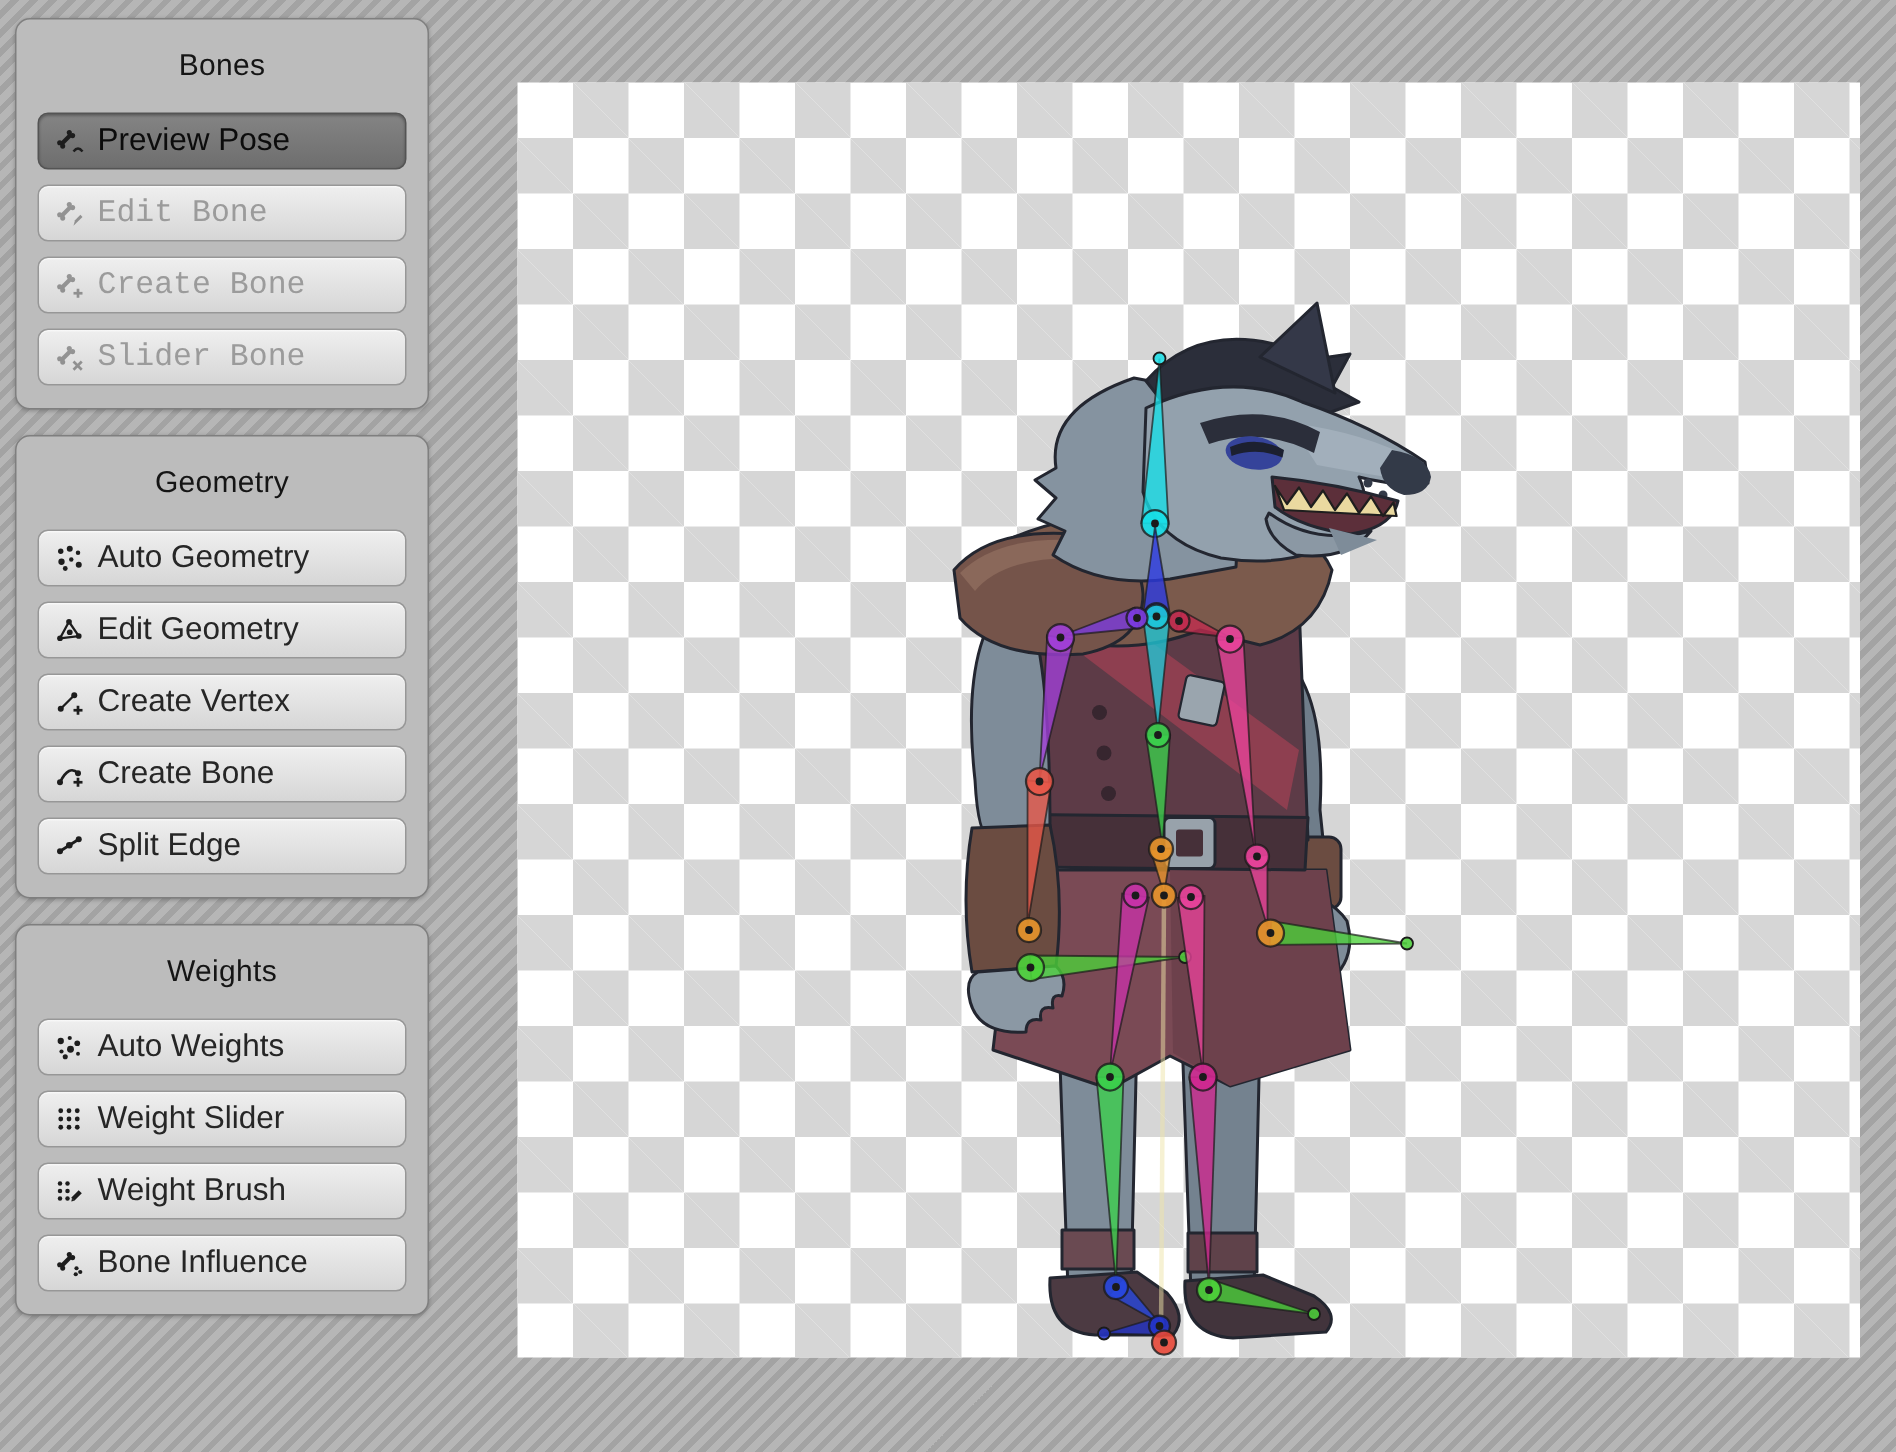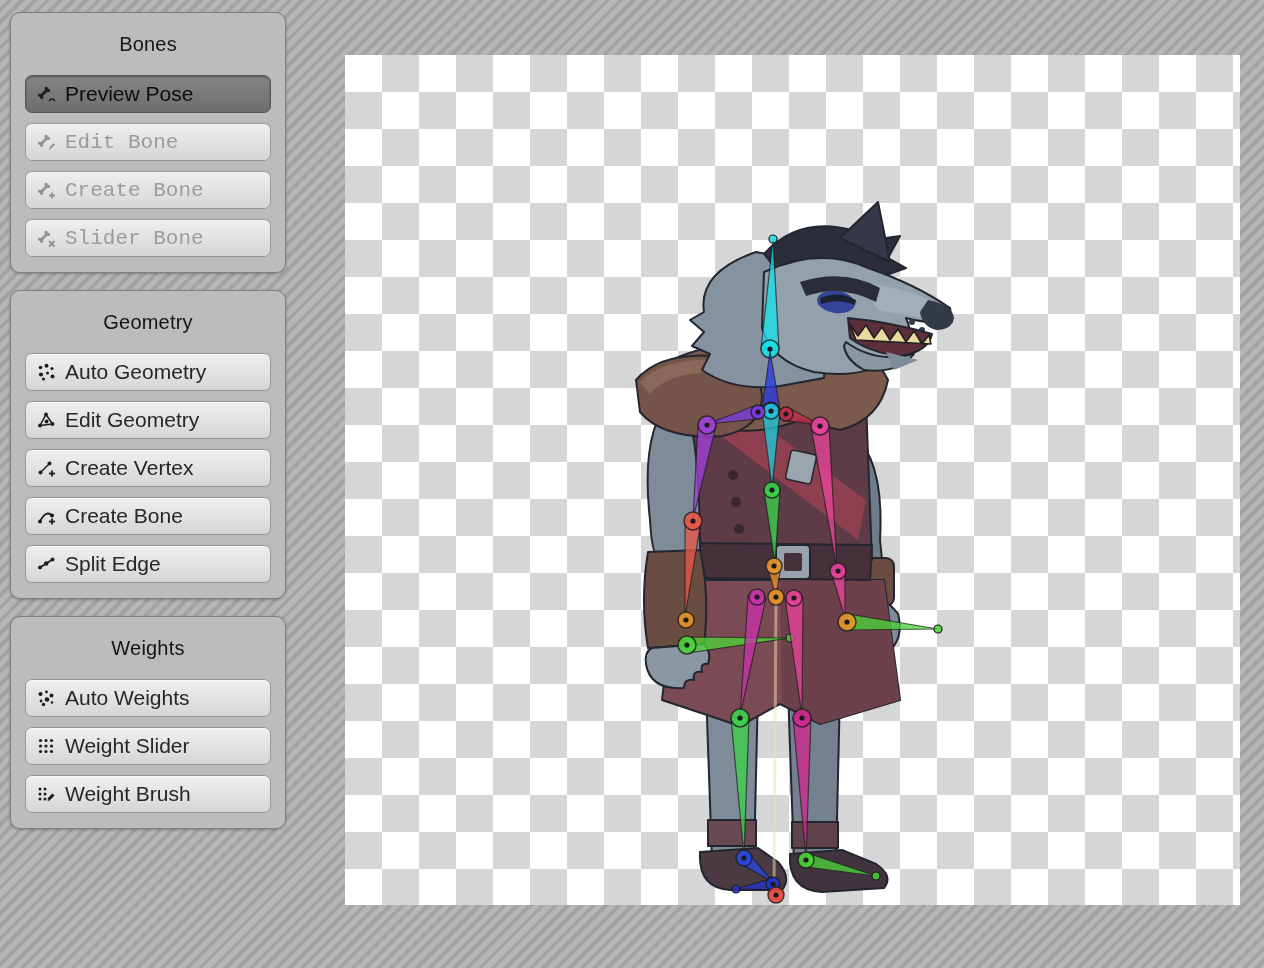--- a/index.html
+++ b/index.html
@@ -404,16 +404,31 @@
               <circle cx="4" cy="10" r="1.5" fill="#1d1d1d"></circle>
               <circle cx="9" cy="10" r="1.5" fill="#1d1d1d"></circle>
               <circle cx="4" cy="15" r="1.5" fill="#1d1d1d"></circle>
               <circle cx="9" cy="15" r="1.5" fill="#1d1d1d"></circle>
               <path d="M12.5 15.5 L17.5 10.5" stroke="#1d1d1d" stroke-width="3"></path>
               <polygon points="11.5,17 13.5,16.5 12,15" fill="#1d1d1d"></polygon>
             </svg>
           </span>
           <span class="t-label">Weight Brush</span>
         </div>
+        <div class="tool-btn">
+          <span class="t-icon">
+            <svg viewBox="0 0 20 20" width="20" height="20">
+              <line x1="4.5" y1="12.5" x2="11.5" y2="5.5" stroke="#1d1d1d" stroke-width="2.8"></line>
+              <circle cx="3.8" cy="11.2" r="1.7" fill="#1d1d1d"></circle>
+              <circle cx="5.8" cy="13.4" r="1.7" fill="#1d1d1d"></circle>
+              <circle cx="10.2" cy="4.4" r="1.7" fill="#1d1d1d"></circle>
+              <circle cx="12.4" cy="6.4" r="1.7" fill="#1d1d1d"></circle>
+              <circle cx="15" cy="13.5" r="1.4" fill="#1d1d1d"></circle>
+              <circle cx="17.5" cy="16" r="1.4" fill="#1d1d1d"></circle>
+              <circle cx="14.5" cy="17.5" r="1.4" fill="#1d1d1d"></circle>
+            </svg>
+          </span>
+          <span class="t-label">Bone Influence</span>
+        </div>
       </div>
   </div>
 
 </div>
 
 </body></html>

